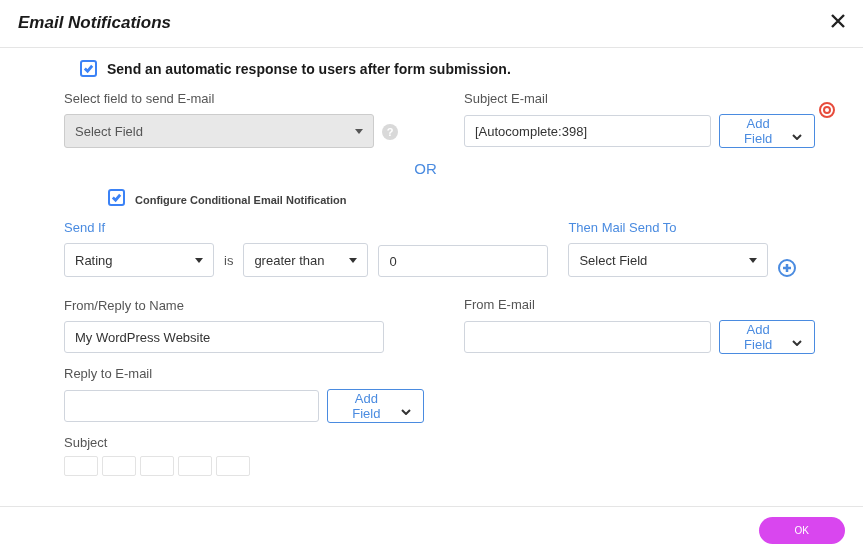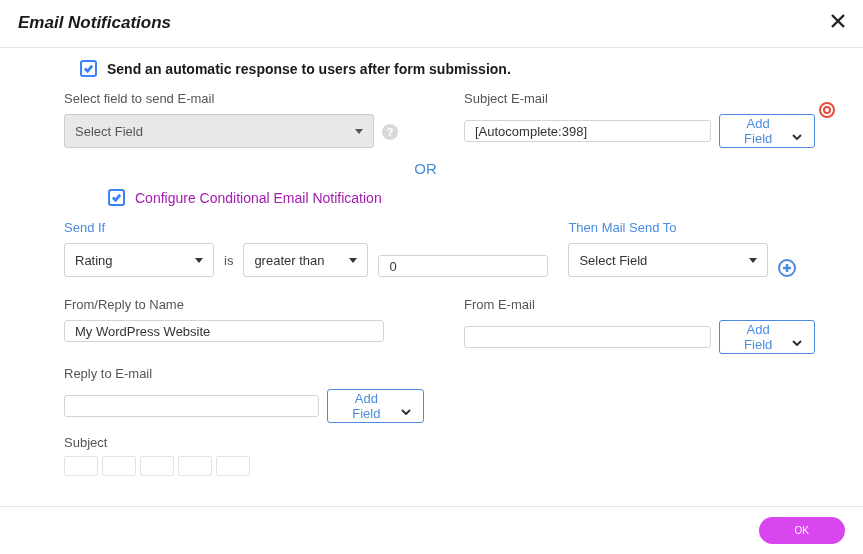--- a/index.html
+++ b/index.html
@@ -10,32 +10,32 @@
   .close-btn { background: none; border: none; cursor: pointer; padding: 2px; }
   .close-btn svg { width: 18px; height: 18px; stroke: #222; stroke-width: 2.4; }
   .helpring { position: absolute; top: 54px; right: 28px; }
   .helpring svg { width: 16px; height: 16px; }
   .content { flex: 1; overflow-y: auto; padding: 12px 48px 0 36px; position: relative; }
   .check-row { display: flex; align-items: flex-end; gap: 10px; margin-bottom: 14px; padding-left: 44px; }
   .check-row.nested { margin-left: 28px; }
   .chk { width: 17px; height: 17px; border: 2px solid #3b82f6; border-radius: 3px; display: flex; align-items: center; justify-content: center; flex-shrink: 0; cursor: pointer; }
   .chk svg { width: 11px; height: 11px; stroke: #3b82f6; stroke-width: 3; fill: none; }
   .check-label { font-weight: 600; font-size: 14px; color: #1a1a1a; }
-  .check-label.thin { font-weight: 400; font-size: 14px; color: #a21caf; }
-  .field-row { display: flex; gap: 40px; margin-left: 28px; margin-bottom: 12px; }
+  .check-label.thin { font-weight: 700; font-size: 11px; color: #404040; }
+  .field-row { display: flex; gap: 40px; margin-left: 28px; margin-bottom: 12px; align-items: center; }
   .field-col { display: flex; flex-direction: column; flex: 1; }
   .field-col.left { flex: 0 0 360px; }
   .label { font-size: 13px; color: #555; margin-bottom: 8px; }
   .label.blue { color: #4a8be0; }
   .select-grey { height: 34px; width: 310px; background: #e8e8e8; border: 1px solid #ccc; border-radius: 3px; display: flex; align-items: center; justify-content: space-between; padding: 0 10px; cursor: pointer; }
   .select-grey .txt { color: #555; }
   .select-grey .caret { border-top: 5px solid #555; border-left: 4px solid transparent; border-right: 4px solid transparent; }
   .help-bubble { width: 16px; height: 16px; border-radius: 50%; background: #d9d9d9; color: #fff; display: flex; align-items: center; justify-content: center; font-size: 11px; font-weight: 700; margin-left: 8px; align-self: center; margin-top: 24px;}
   .input-line { display: flex; gap: 8px; align-items: center; }
-  .textin { height: 22px; border: 1px solid #d0d5dd; border-radius: 3px; padding: 0 10px; font-size: 13px; color: #333; outline: none; }
+  .textin { height: 32px; border: 1px solid #d0d5dd; border-radius: 3px; padding: 0 10px; font-size: 13px; color: #333; outline: none; }
   .w-wide { width: 260px; }
   .w-full320 { width: 320px; }
   .w-full260 { width: 260px; }
   .addfield { height: 34px; border: 1px solid #4a8be0; border-radius: 3px; background: #fff; color: #4a8be0; font-size: 13px; display: flex; align-items: center; gap: 8px; padding: 0 12px; cursor: pointer; }
   .addfield .caret-d { width: 10px; height: 6px; }
   .addfield .caret-d svg { width: 10px; height: 6px; stroke: #333; stroke-width: 2; fill: none; }
   .or-text { text-align: center; color: #4a8be0; font-size: 15px; font-weight: 500; margin: 8px 0 12px; }
   .cond-row { display: flex; align-items: center; gap: 10px; margin-left: 28px; margin-bottom: 20px; }
   .sel-white { height: 34px; background: #fff; border: 1px solid #d0d5dd; border-radius: 3px; display: flex; align-items: center; justify-content: space-between; padding: 0 10px; cursor: pointer; }
   .sel-white.w150 { width: 150px; }

